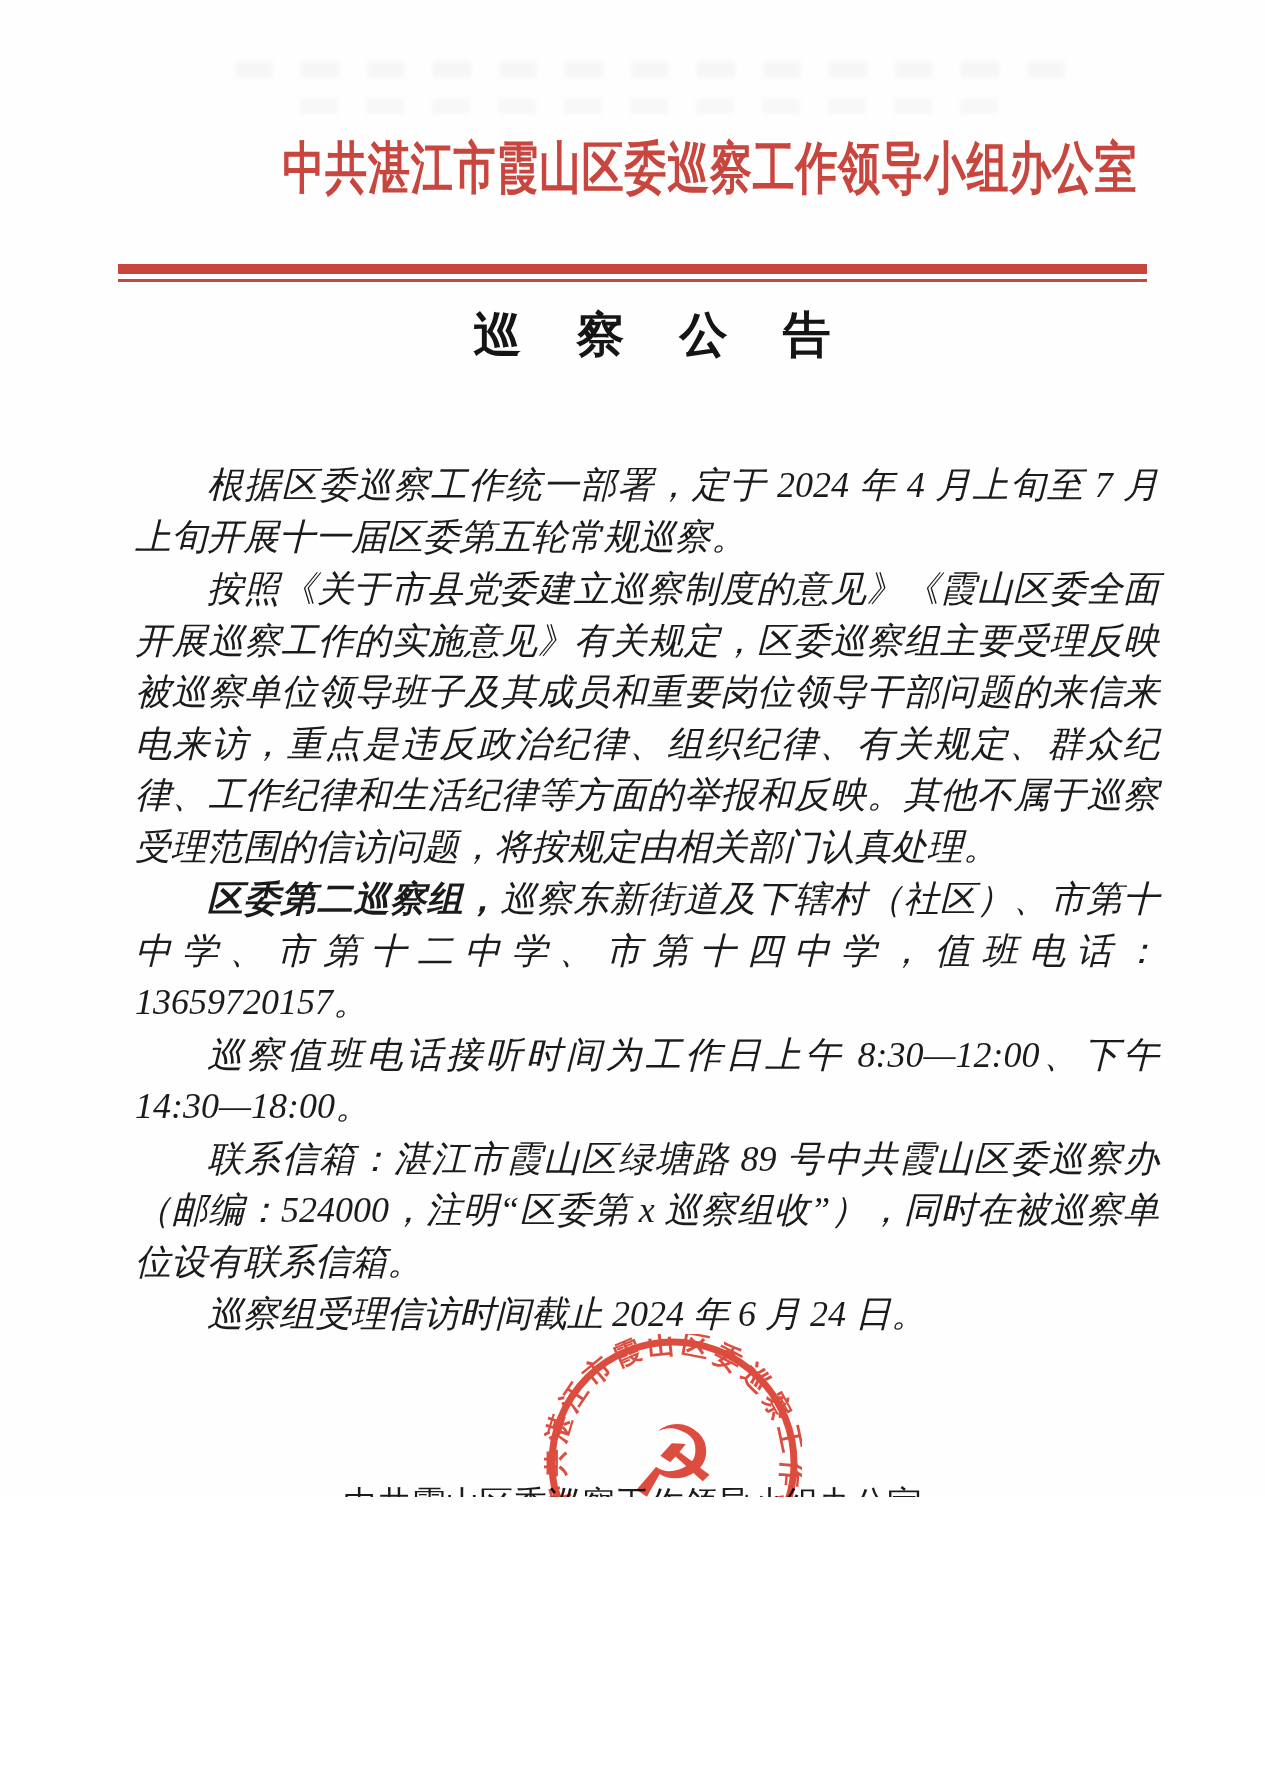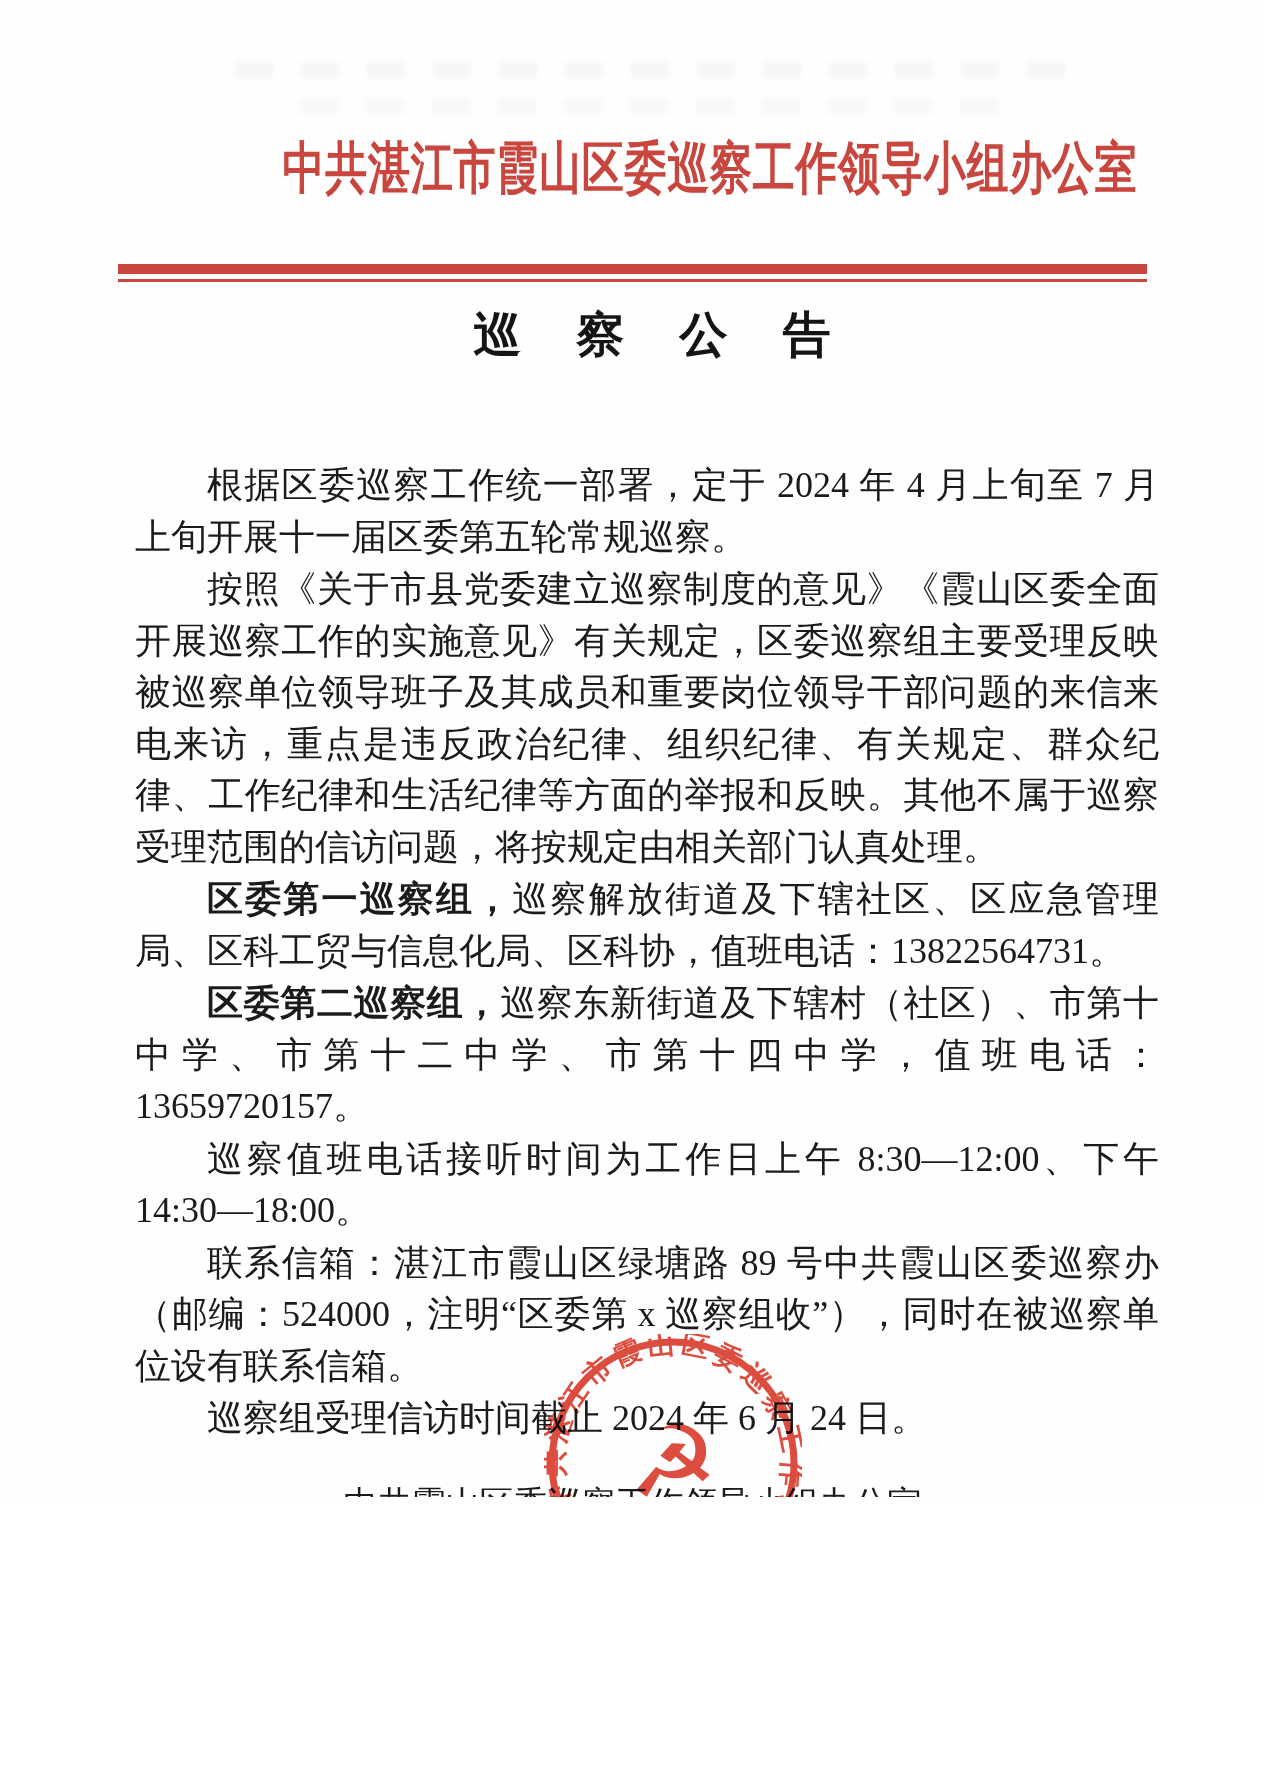--- a/index.html
+++ b/index.html
@@ -58,20 +58,21 @@
     letter-spacing:0.45em;
     margin-right:-0.45em;
     white-space:nowrap;
   }
 
   .body-text{
     margin:84px 106px 0 135px;
     font-size:36px;
     line-height:51.5px;
     text-align:justify;
+    font-style:italic;
   }
   .para{text-indent:2em;}
   .para .lead{font-weight:bold;font-family:"Liberation Sans","DejaVu Sans","Liberation Serif",serif;}
 
   .closing{
     position:absolute;left:0;top:1484px;width:100%;
     text-align:center;
   }
   .closing .signer{font-size:34px;line-height:40px;}
   .closing .sign-date{
@@ -119,21 +120,20 @@
   <div class="notice-title">
     <span class="nt-inner">巡  察  公  告</span>
   </div>
 
   <div class="body-text">
 
       <p class="para"><b class="lead"></b><span>根据区委巡察工作统一部署，定于 2024 年 4 月上旬至 7 月上旬开展十一届区委第五轮常规巡察。</span></p>
 
       <p class="para"><b class="lead"></b><span>按照《关于市县党委建立巡察制度的意见》《霞山区委全面开展巡察工作的实施意见》有关规定，区委巡察组主要受理反映被巡察单位领导班子及其成员和重要岗位领导干部问题的来信来电来访，重点是违反政治纪律、组织纪律、有关规定、群众纪律、工作纪律和生活纪律等方面的举报和反映。其他不属于巡察受理范围的信访问题，将按规定由相关部门认真处理。</span></p>
 
-      <p class="para"><b class="lead">区委第一巡察组，</b><span>巡察解放街道及下辖社区、区应急管理局、区科工贸与信息化局、区科协，值班电话：13822564731。</span></p>
 
       <p class="para"><b class="lead">区委第二巡察组，</b><span>巡察东新街道及下辖村（社区）、市第十中学、市第十二中学、市第十四中学，值班电话：13659720157。</span></p>
 
       <p class="para"><b class="lead"></b><span>巡察值班电话接听时间为工作日上午 8:30—12:00、下午 14:30—18:00。</span></p>
 
       <p class="para"><b class="lead"></b><span>联系信箱：湛江市霞山区绿塘路 89 号中共霞山区委巡察办（邮编：524000，注明“区委第 x 巡察组收”），同时在被巡察单位设有联系信箱。</span></p>
 
       <p class="para"><b class="lead"></b><span>巡察组受理信访时间截止 2024 年 6 月 24 日。</span></p>
     </div>
 

